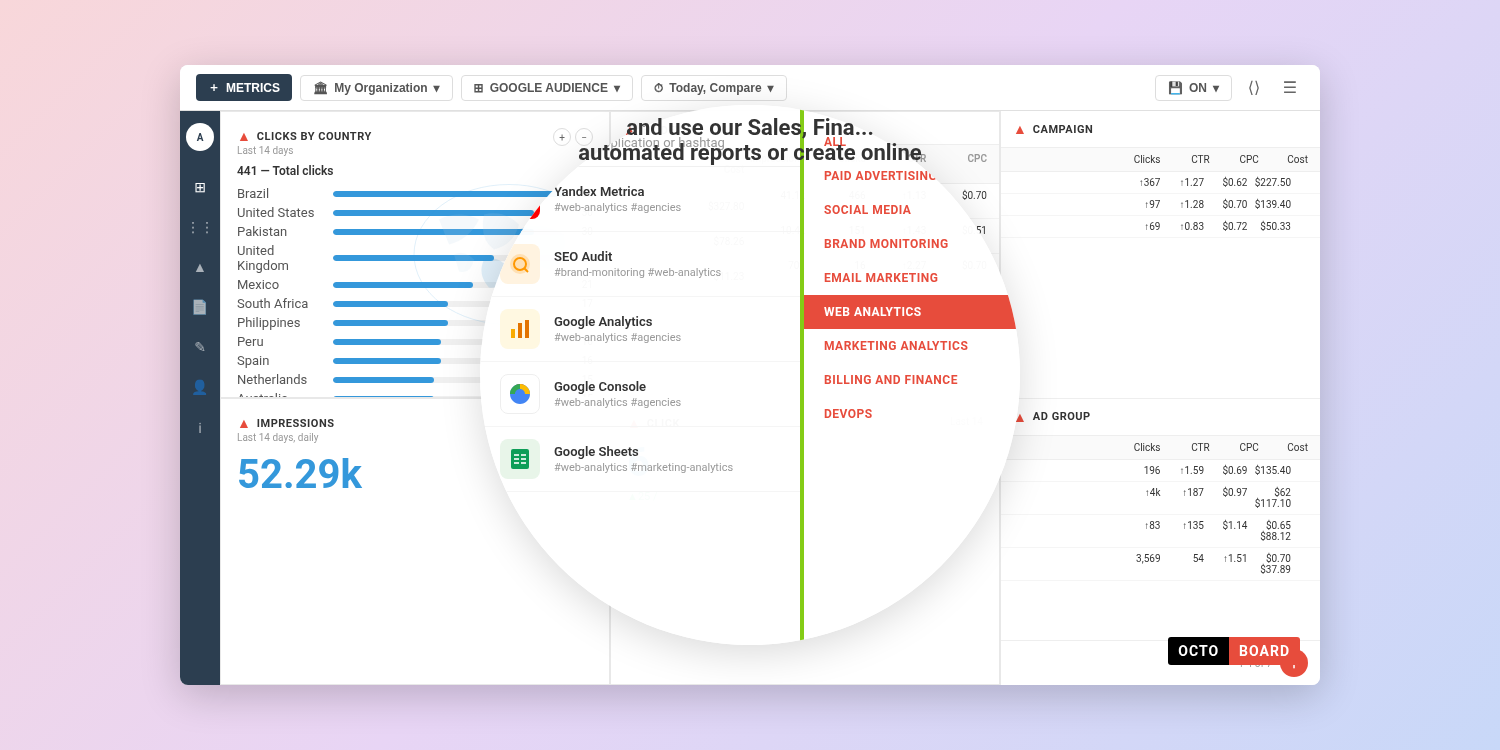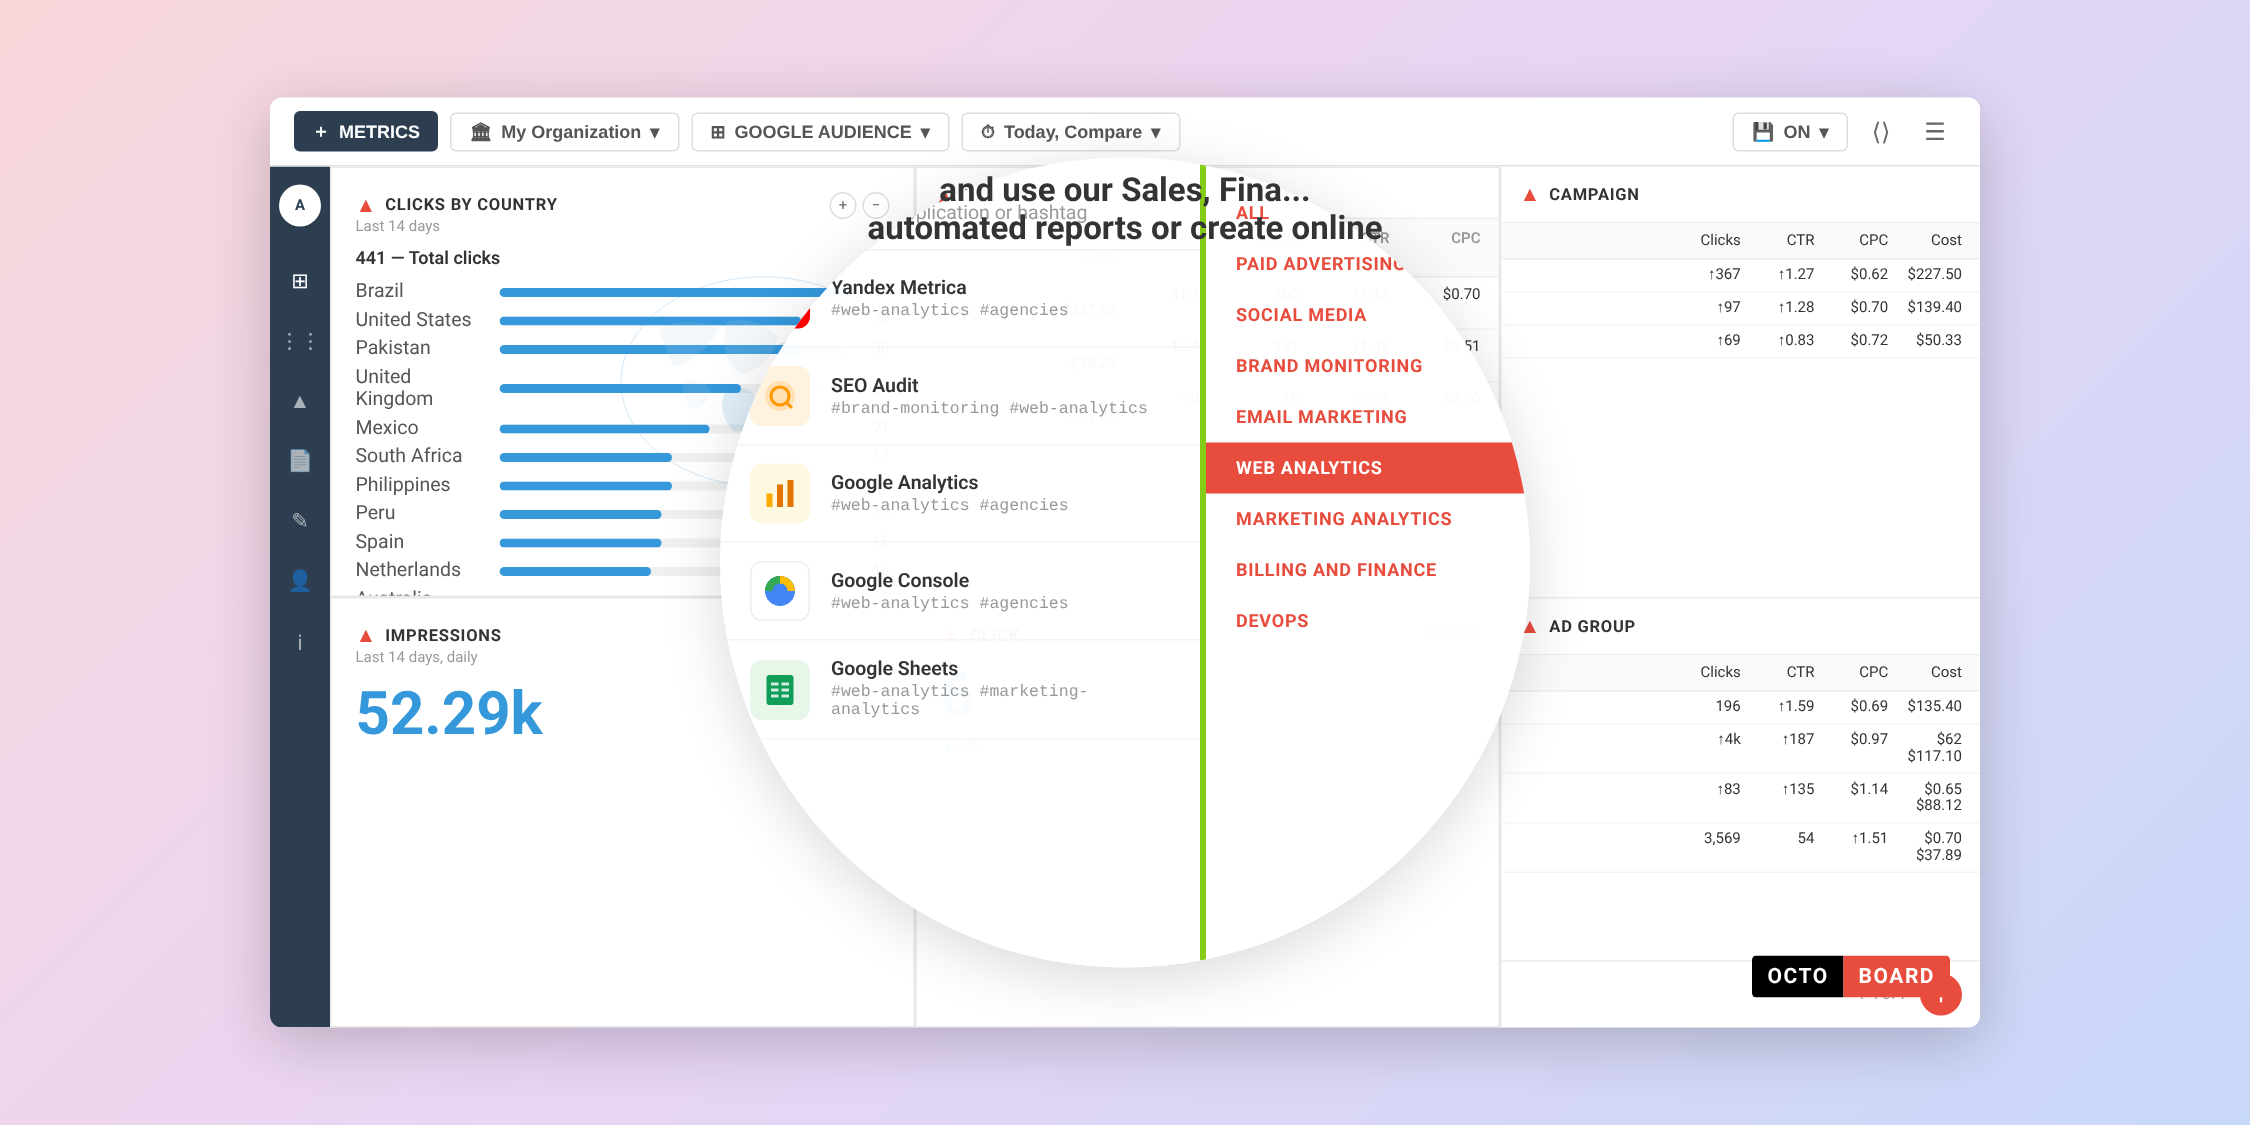--- a/index.html
+++ b/index.html
@@ -325,21 +325,21 @@
     .right-table-header {
       display: grid;
       grid-template-columns: 2fr 1fr 1fr 1fr 1fr;
       padding: 6px 12px;
       background: #fafafa;
       border-bottom: 1px solid #eee;
     }
     .right-table-row {
       display: grid;
       grid-template-columns: 2fr 1fr 1fr 1fr 1fr;
-      padding: 5px 12px;
+      padding: 5px 29px;
       border-bottom: 1px solid #f5f5f5;
     }
     .right-cell {
       font-size: 10px;
       color: #333;
       text-align: right;
     }
     .right-cell:first-child {
       text-align: left;
       color: #666;
@@ -445,21 +445,20 @@
     .app-info { flex: 1; }
     .app-name {
       font-size: 13px;
       font-weight: 600;
       color: #333;
     }
     .app-tags {
       font-size: 11px;
       color: #999;
       margin-top: 2px;
-      font-family: Liberation Mono, monospace;
     }
     
     .circle-right {
       width: 220px;
       padding: 20px 0;
       border-left: 4px solid #84cc16;
     }
     .category-item {
       padding: 10px 20px;
       font-size: 12px;

